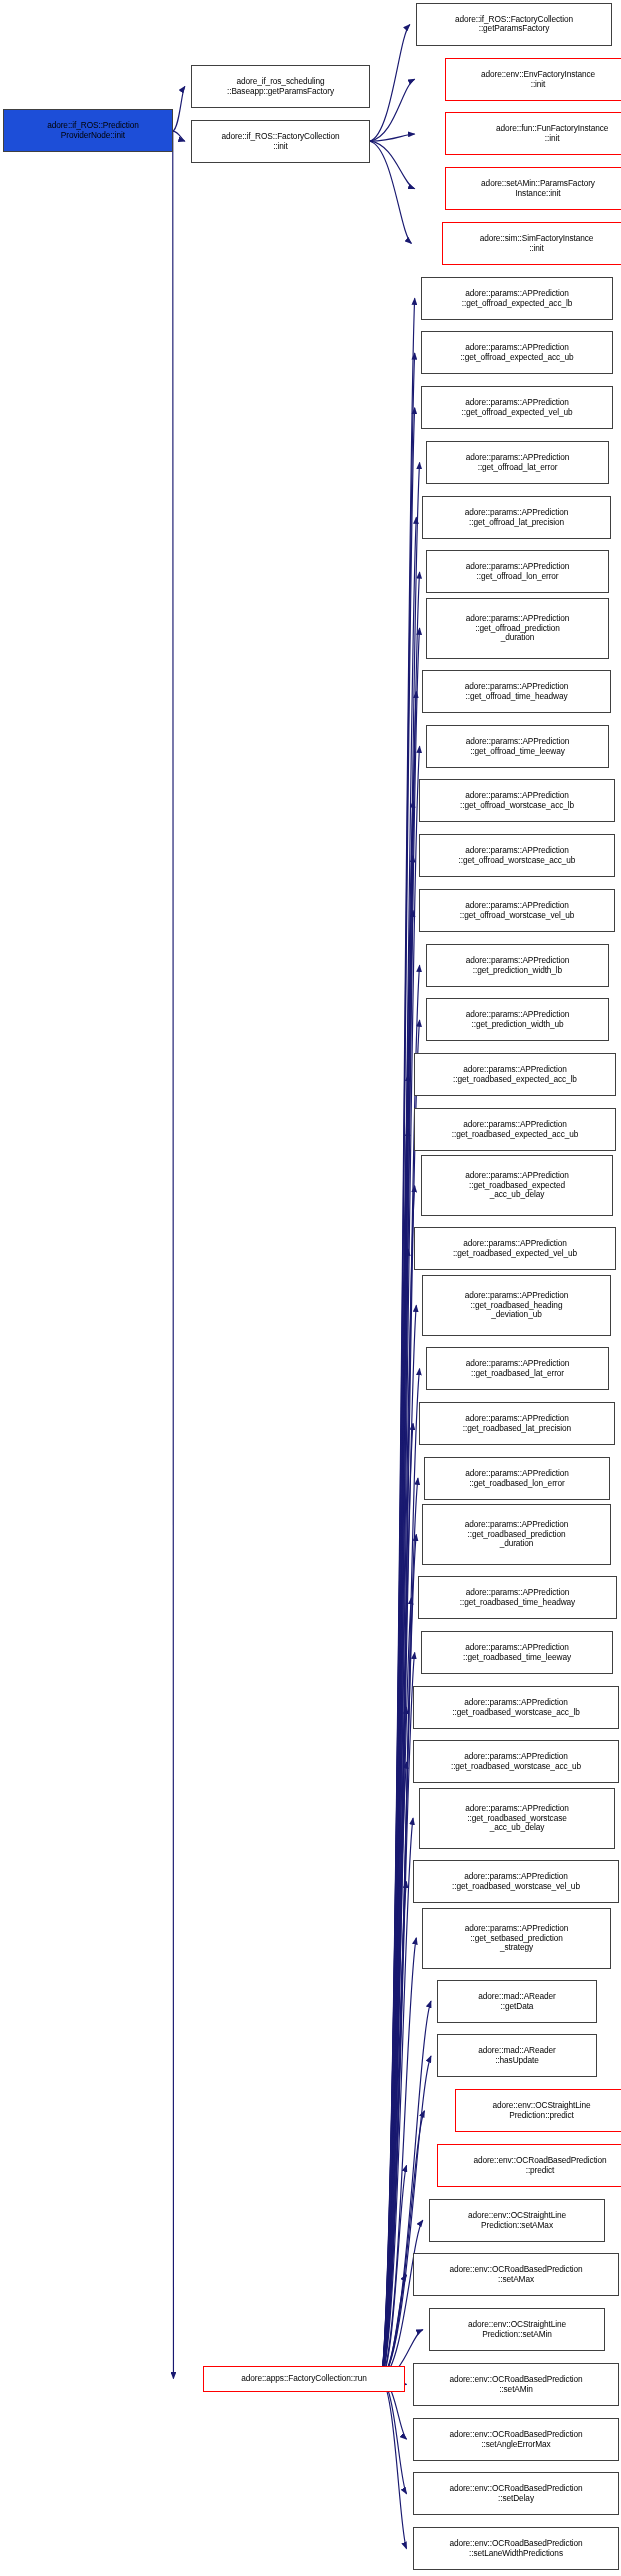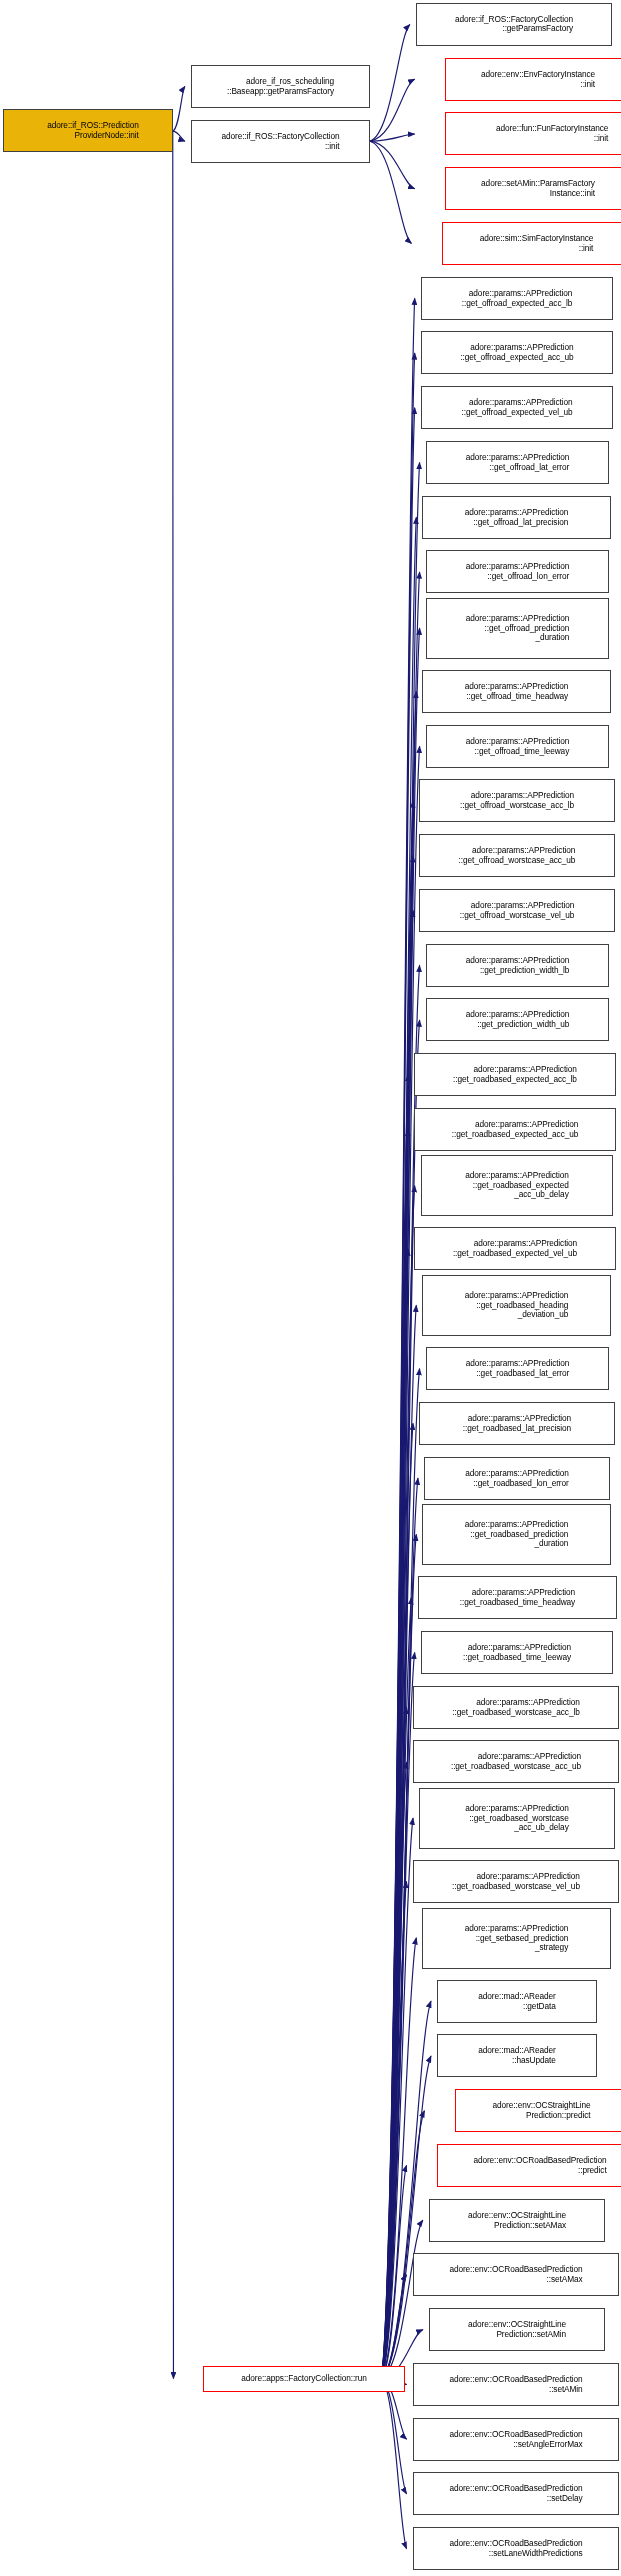--- a/index.html
+++ b/index.html
@@ -30,35 +30,35 @@
     pointer-events: none;
   }
   .node {
     position: absolute;
     box-sizing: border-box;
     background: #ffffff;
     border: 0.8px solid #404040;
     display: flex;
     align-items: center;
     justify-content: center;
-    text-align: right;
+    text-align: center;
     font-size: 8.3px;
     line-height: 9.6px;
     color: #000000;
     letter-spacing: -0.1px;
     padding: 0 1.7px;
     white-space: pre-line;
     cursor: pointer;
   }
   .node.red {
     border: 0.8px solid #ff0000;
     margin-left: 24px;
   }
   .node.root {
-    background: #eab308;
+    background: #1d4ed8;
     border: 0.8px solid #404040;
     padding-left: 11px;
   }
 </style>
 </head>
 <body>
 
 <div id="graph-root">
   <svg class="edges" id="edge-layer" viewBox="0 0 745 3088" preserveAspectRatio="none" xmlns="http://www.w3.org/2000/svg">
     <defs>

